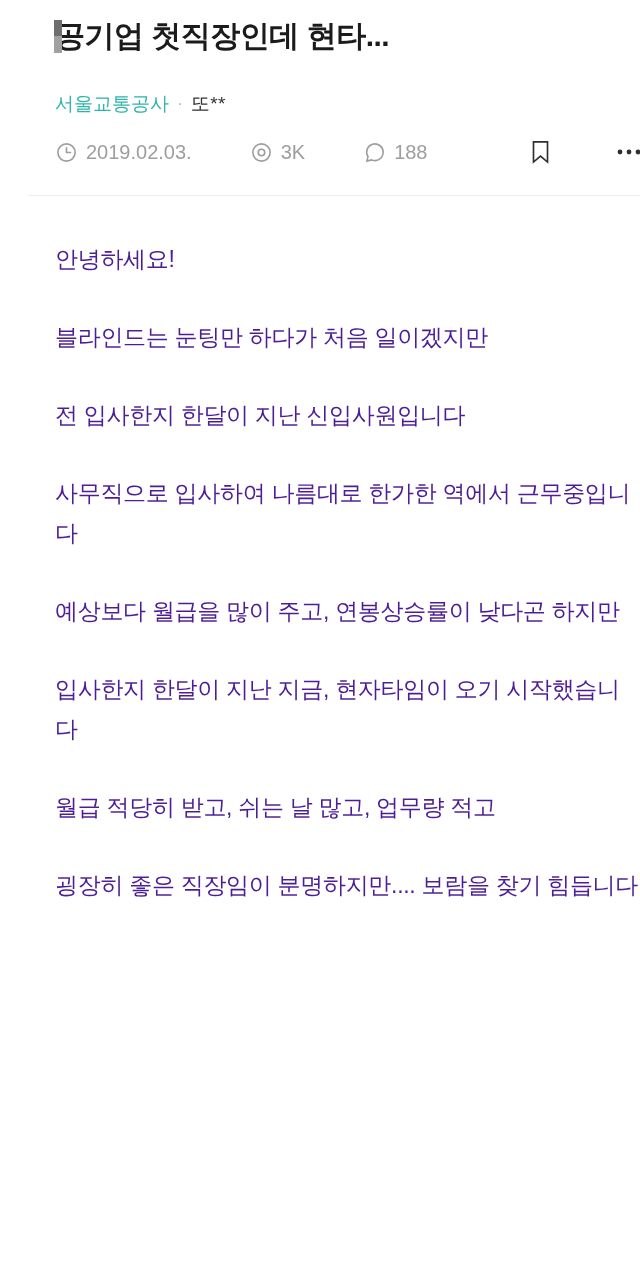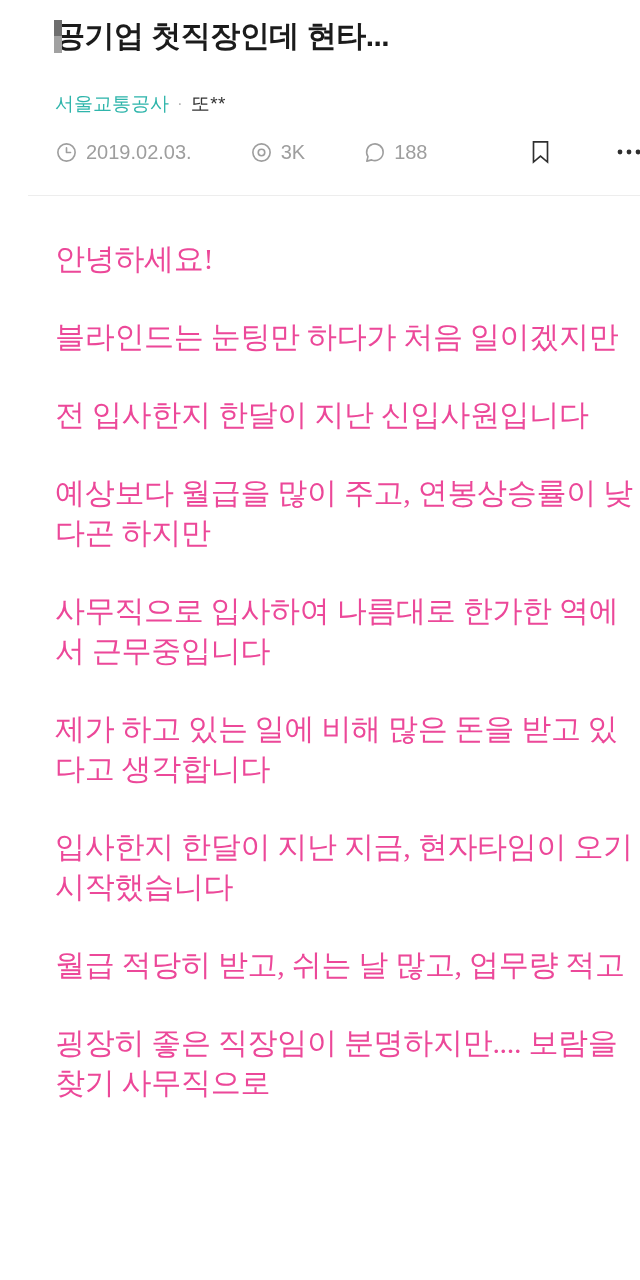--- a/index.html
+++ b/index.html
@@ -50,22 +50,22 @@
 
   .divider {
     border: none; border-top: 1px solid #ededed;
     margin: 29px 0 0 0;
   }
 
   
   .post-body { padding: 43px 28px 0 27px; }
   .post-body p {
     margin: 0 0 38px 0;
-    font-size: 30px; line-height: 40px;
-    color: #ec4899; letter-spacing: -0.3px; font-family: Liberation Serif, serif;
+    font-size: 23px; line-height: 40px;
+    color: #4c1d95; letter-spacing: -0.3px;
   }
 
   .scrollbar-thumb {
     position: absolute; right: 19px; top: 1050px;
     width: 4px; height: 42px;
     background: #d9d9d9; border-radius: 2px;
   }
 </style>
 </head>
 <body>
@@ -125,23 +125,22 @@
       </button>
     </div>
   </header>
 
   <hr class="divider">
 
   <article class="post-body">
     <p>안녕하세요!</p>
     <p>블라인드는 눈팅만 하다가 처음 일이겠지만</p>
     <p>전 입사한지 한달이 지난 신입사원입니다</p>
+    <p>사무직으로 입사하여 나름대로 한가한 역에서 근무중입니다</p>
     <p>예상보다 월급을 많이 주고, 연봉상승률이 낮다곤 하지만</p>
-    <p>사무직으로 입사하여 나름대로 한가한 역에서 근무중입니다</p>
-    <p>제가 하고 있는 일에 비해 많은 돈을 받고 있다고 생각합니다</p>
     <p>입사한지 한달이 지난 지금, 현자타임이 오기 시작했습니다</p>
     <p>월급 적당히 받고, 쉬는 날 많고, 업무량 적고</p>
-    <p>굉장히 좋은 직장임이 분명하지만.... 보람을 찾기 사무직으로</p>
+    <p>굉장히 좋은 직장임이 분명하지만.... 보람을 찾기 힘듭니다</p>
   </article>
 
   <div class="scrollbar-thumb"></div>
 
 </div>
 
 </body></html>

